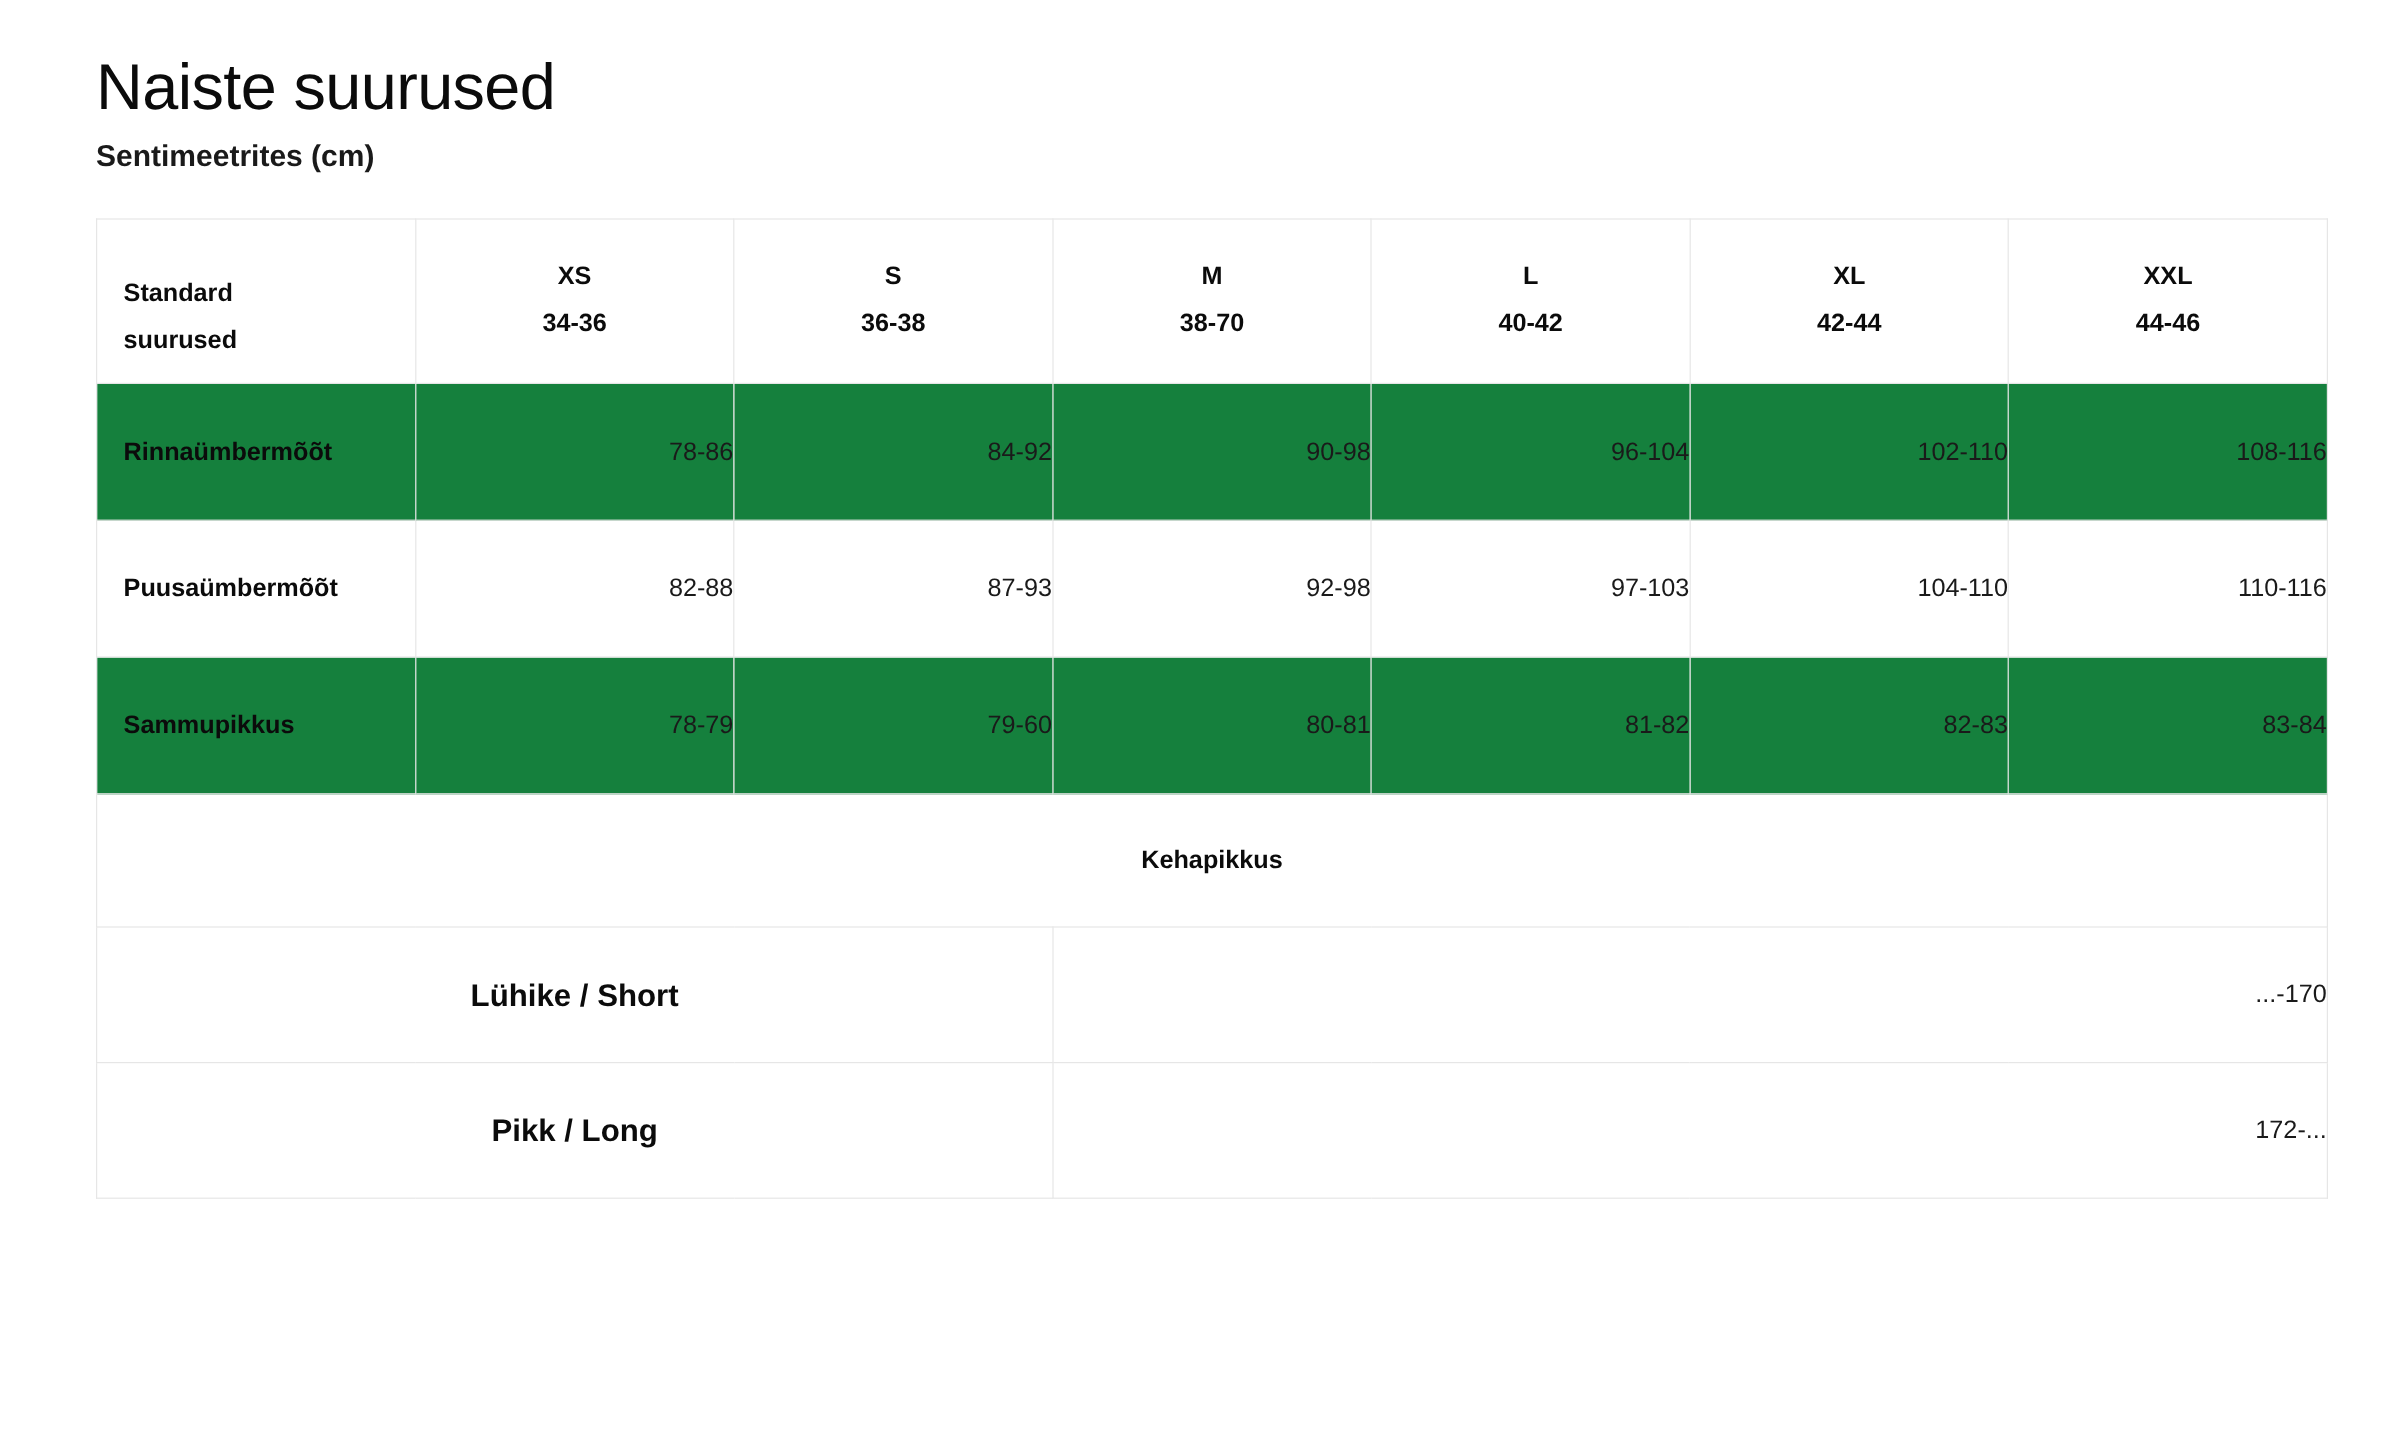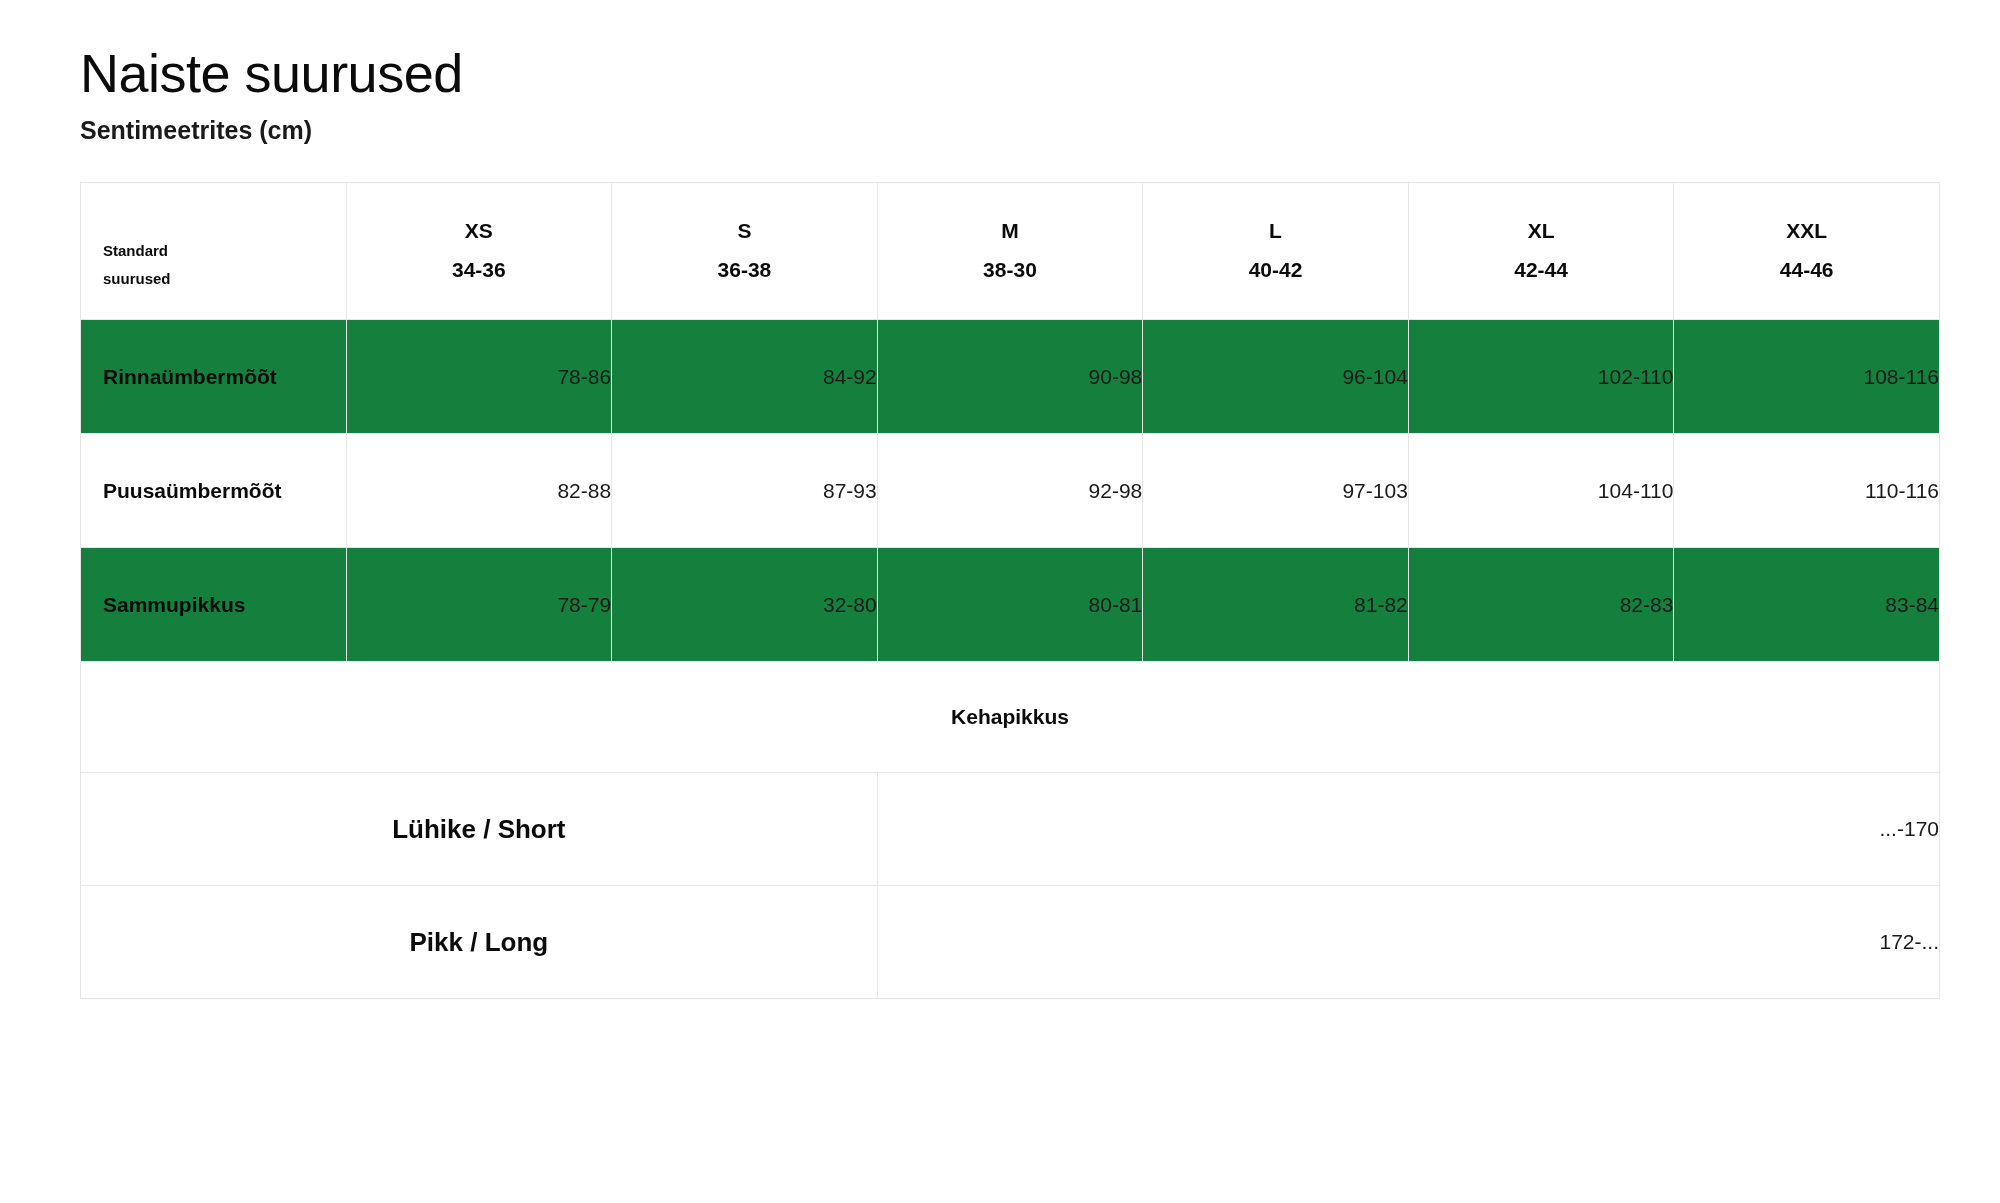--- a/index.html
+++ b/index.html
@@ -43,21 +43,21 @@
     border: 1px solid #e6e6e6;
     padding: 0;
     vertical-align: middle;
   }
   
   tr.head-row td {
     height: 136px;
   }
   .head-label {
     padding: 0 22px;
-    font-size: 15px;
+    font-size: 21px;
     font-weight: 700;
     line-height: 1.85;
     color: #0b0b0b;
     margin-top: 27px;
   }
   .head-size {
     text-align: center;
     font-size: 21px;
     line-height: 1.85;
     color: #0b0b0b;
@@ -136,21 +136,21 @@
         </td>
         <td>
           <div class="head-size">
             <span class="letter">S</span>
             <span class="num">36-38</span>
           </div>
         </td>
         <td>
           <div class="head-size">
             <span class="letter">M</span>
-            <span class="num">38-30</span>
+            <span class="num">38-70</span>
           </div>
         </td>
         <td>
           <div class="head-size">
             <span class="letter">L</span>
             <span class="num">40-42</span>
           </div>
         </td>
         <td>
           <div class="head-size">
@@ -215,21 +215,21 @@
       </tr>
 
       <tr class="meas-row shade">
         <td>
             <div class="row-label">Sammupikkus</div>
           </td>
         <td>
             <div class="val">78-79</div>
           </td>
         <td>
-            <div class="val">32-80</div>
+            <div class="val">79-60</div>
           </td>
         <td>
             <div class="val">80-81</div>
           </td>
         <td>
             <div class="val">81-82</div>
           </td>
         <td>
             <div class="val">82-83</div>
           </td>

